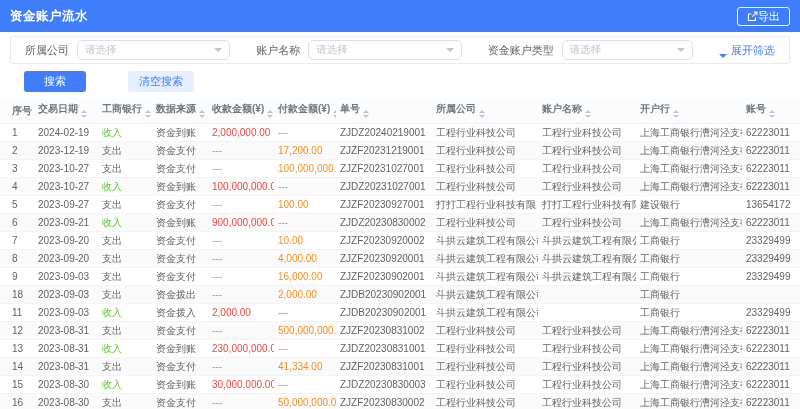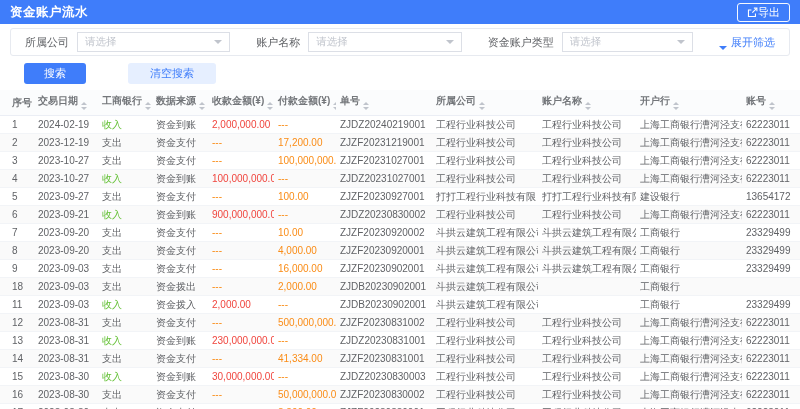--- a/index.html
+++ b/index.html
@@ -4,21 +4,21 @@
 <style>
   * { box-sizing: border-box; margin: 0; padding: 0; }
   html, body { width: 800px; height: 409px; overflow: hidden; }
   body {
     font-family: "Liberation Sans", "DejaVu Sans", sans-serif;
     background: #ffffff;
     color: #606266;
   }
   
   .topbar {
-    height: 24px;
+    height: 32px;
     background: #3f7dfa;
     display: flex;
     align-items: center;
     justify-content: space-between;
     padding: 0 10px;
   }
   .topbar .title {
     color: #ffffff;
     font-size: 12.5px;
     font-weight: bold;
@@ -51,21 +51,21 @@
     background: #ffffff;
   }
   .filter-item { display: flex; align-items: center; gap: 8px; flex: 1; min-width: 0; }
   .filter-item label { font-size: 11px; color: #606266; white-space: nowrap; }
   .select {
     flex: 1;
     min-width: 0;
     max-width: 185px;
     height: 20px;
     border: 1px solid #dcdfe6;
-    border-radius: 0;
+    border-radius: 5px;
     background: #ffffff;
     display: flex;
     align-items: center;
     justify-content: space-between;
     padding: 0 7px;
     cursor: pointer;
   }
   .select .placeholder { color: #c0c4cc; font-size: 10.5px; white-space: nowrap; overflow: hidden; }
   .caret-gray {
     width: 0; height: 0;
@@ -87,21 +87,21 @@
   .chev-blue {
     width: 0; height: 0;
     border-left: 4px solid transparent;
     border-right: 4px solid transparent;
     border-top: 4px solid #3f7dfa;
   }
   
   .btn-row { margin: 7px 14px 6px 24px; display: flex; gap: 42px; }
   .btn { border: none; border-radius: 3px; font-size: 11px; line-height: 1; padding: 5px 0; cursor: pointer; font-family: inherit; }
   .btn-primary { background: #3f7dfa; color: #ffffff; width: 62px; }
-  .btn-plain   { background: #e6efff; color: #3f7dfa; width: 88px; }
+  .btn-plain   { background: #e6efff; color: #3f7dfa; width: 66px; }
   
   .table-wrap { margin-top: 2px; width: 800px; }
   table { width: 800px; table-layout: fixed; border-collapse: collapse; }
   th, td {
     text-align: left;
     white-space: nowrap;
     overflow: hidden;
     font-size: 10px;
     line-height: 11px;
   }

